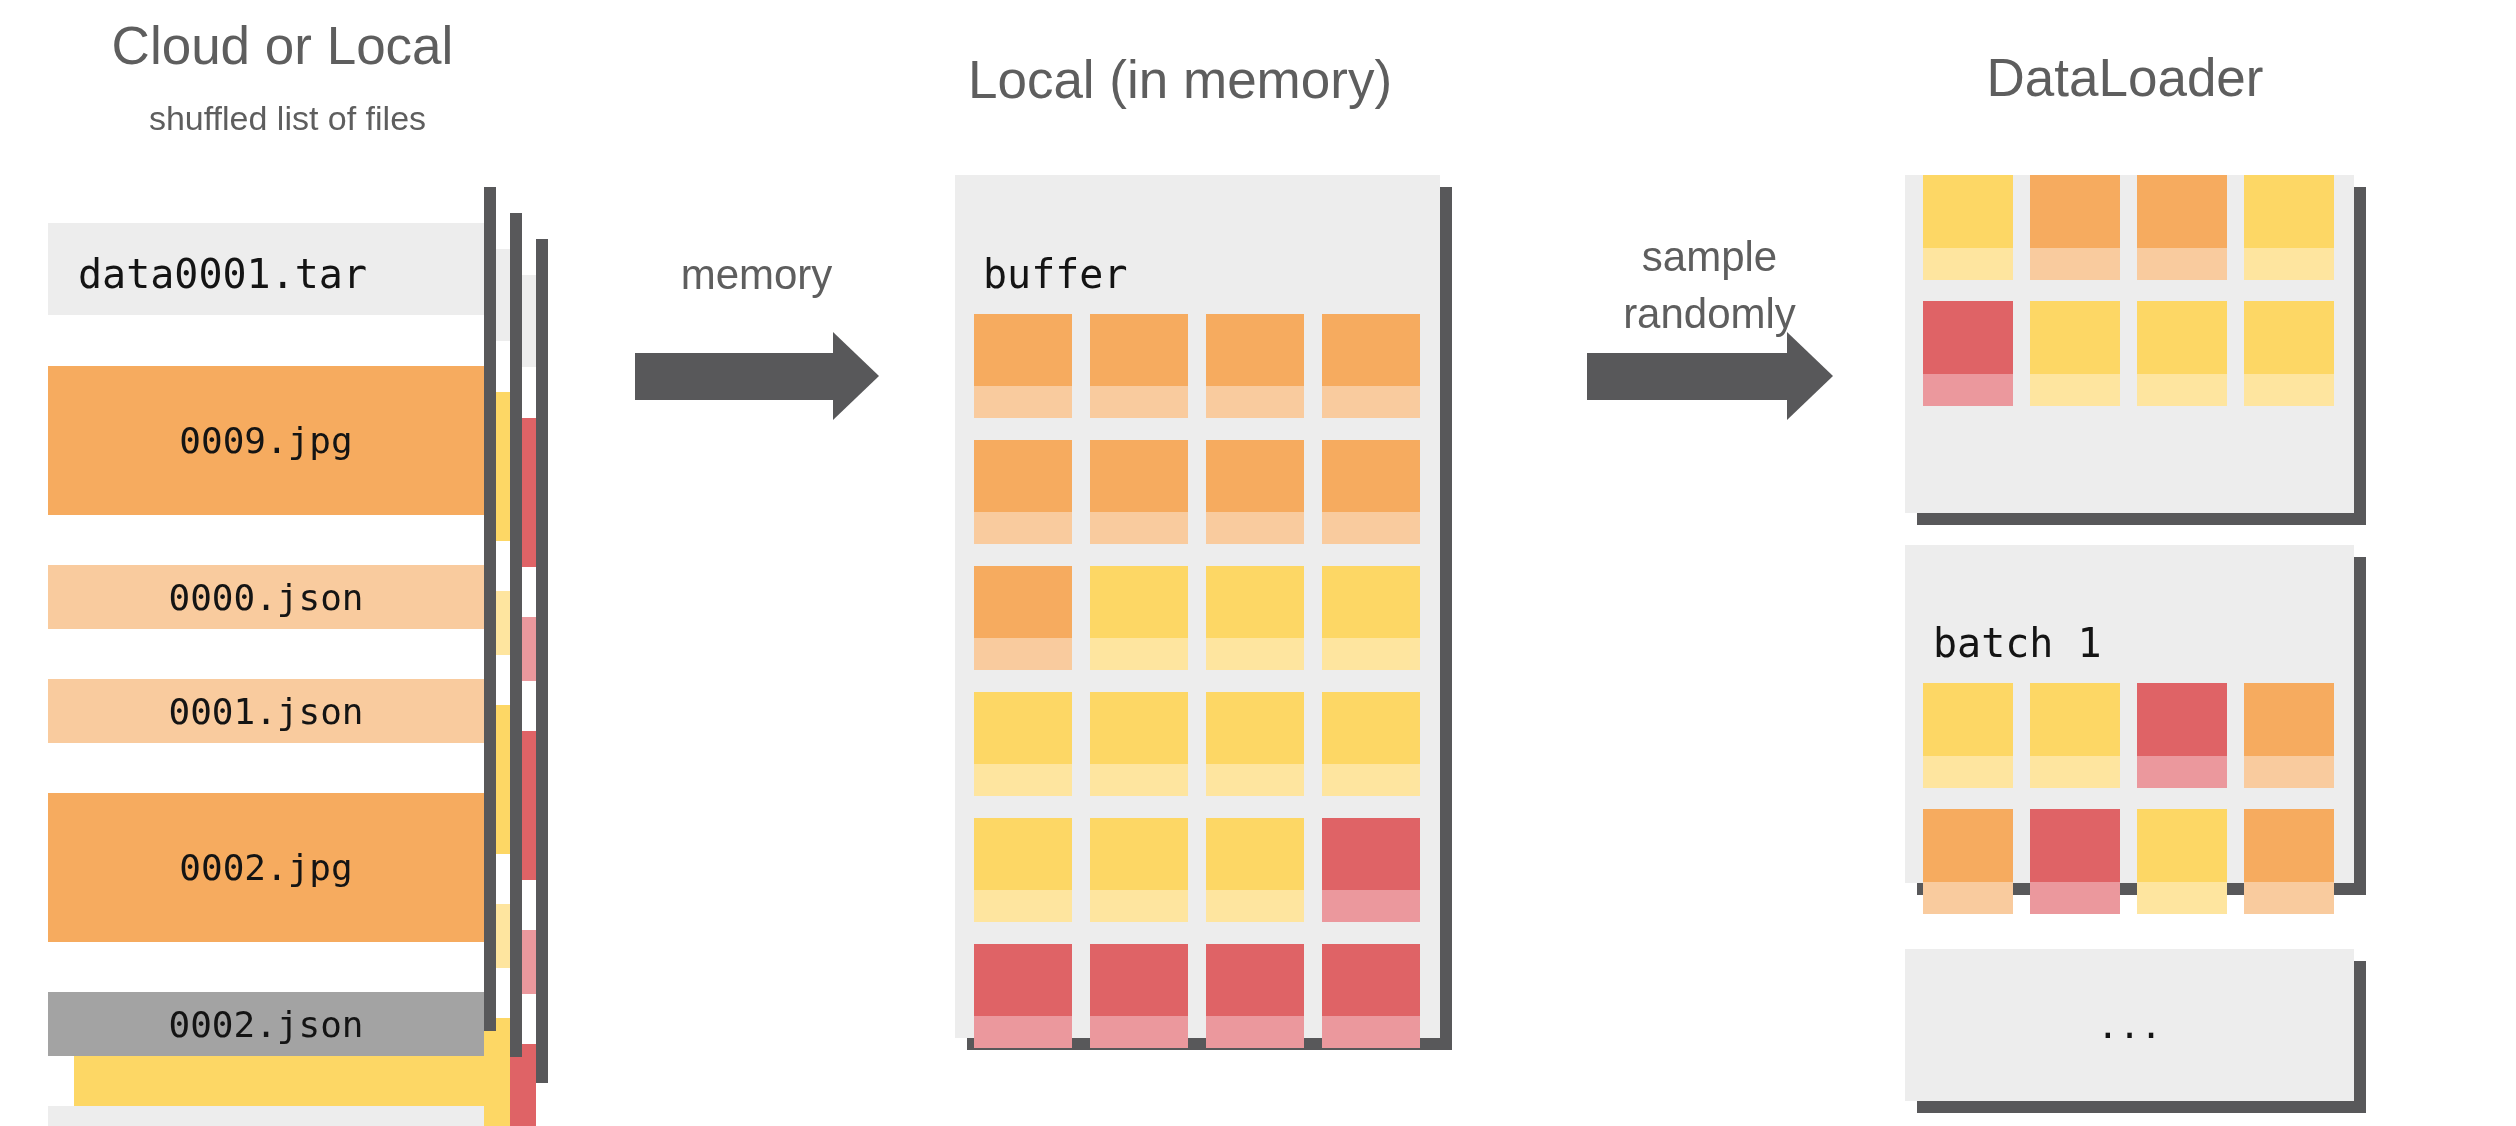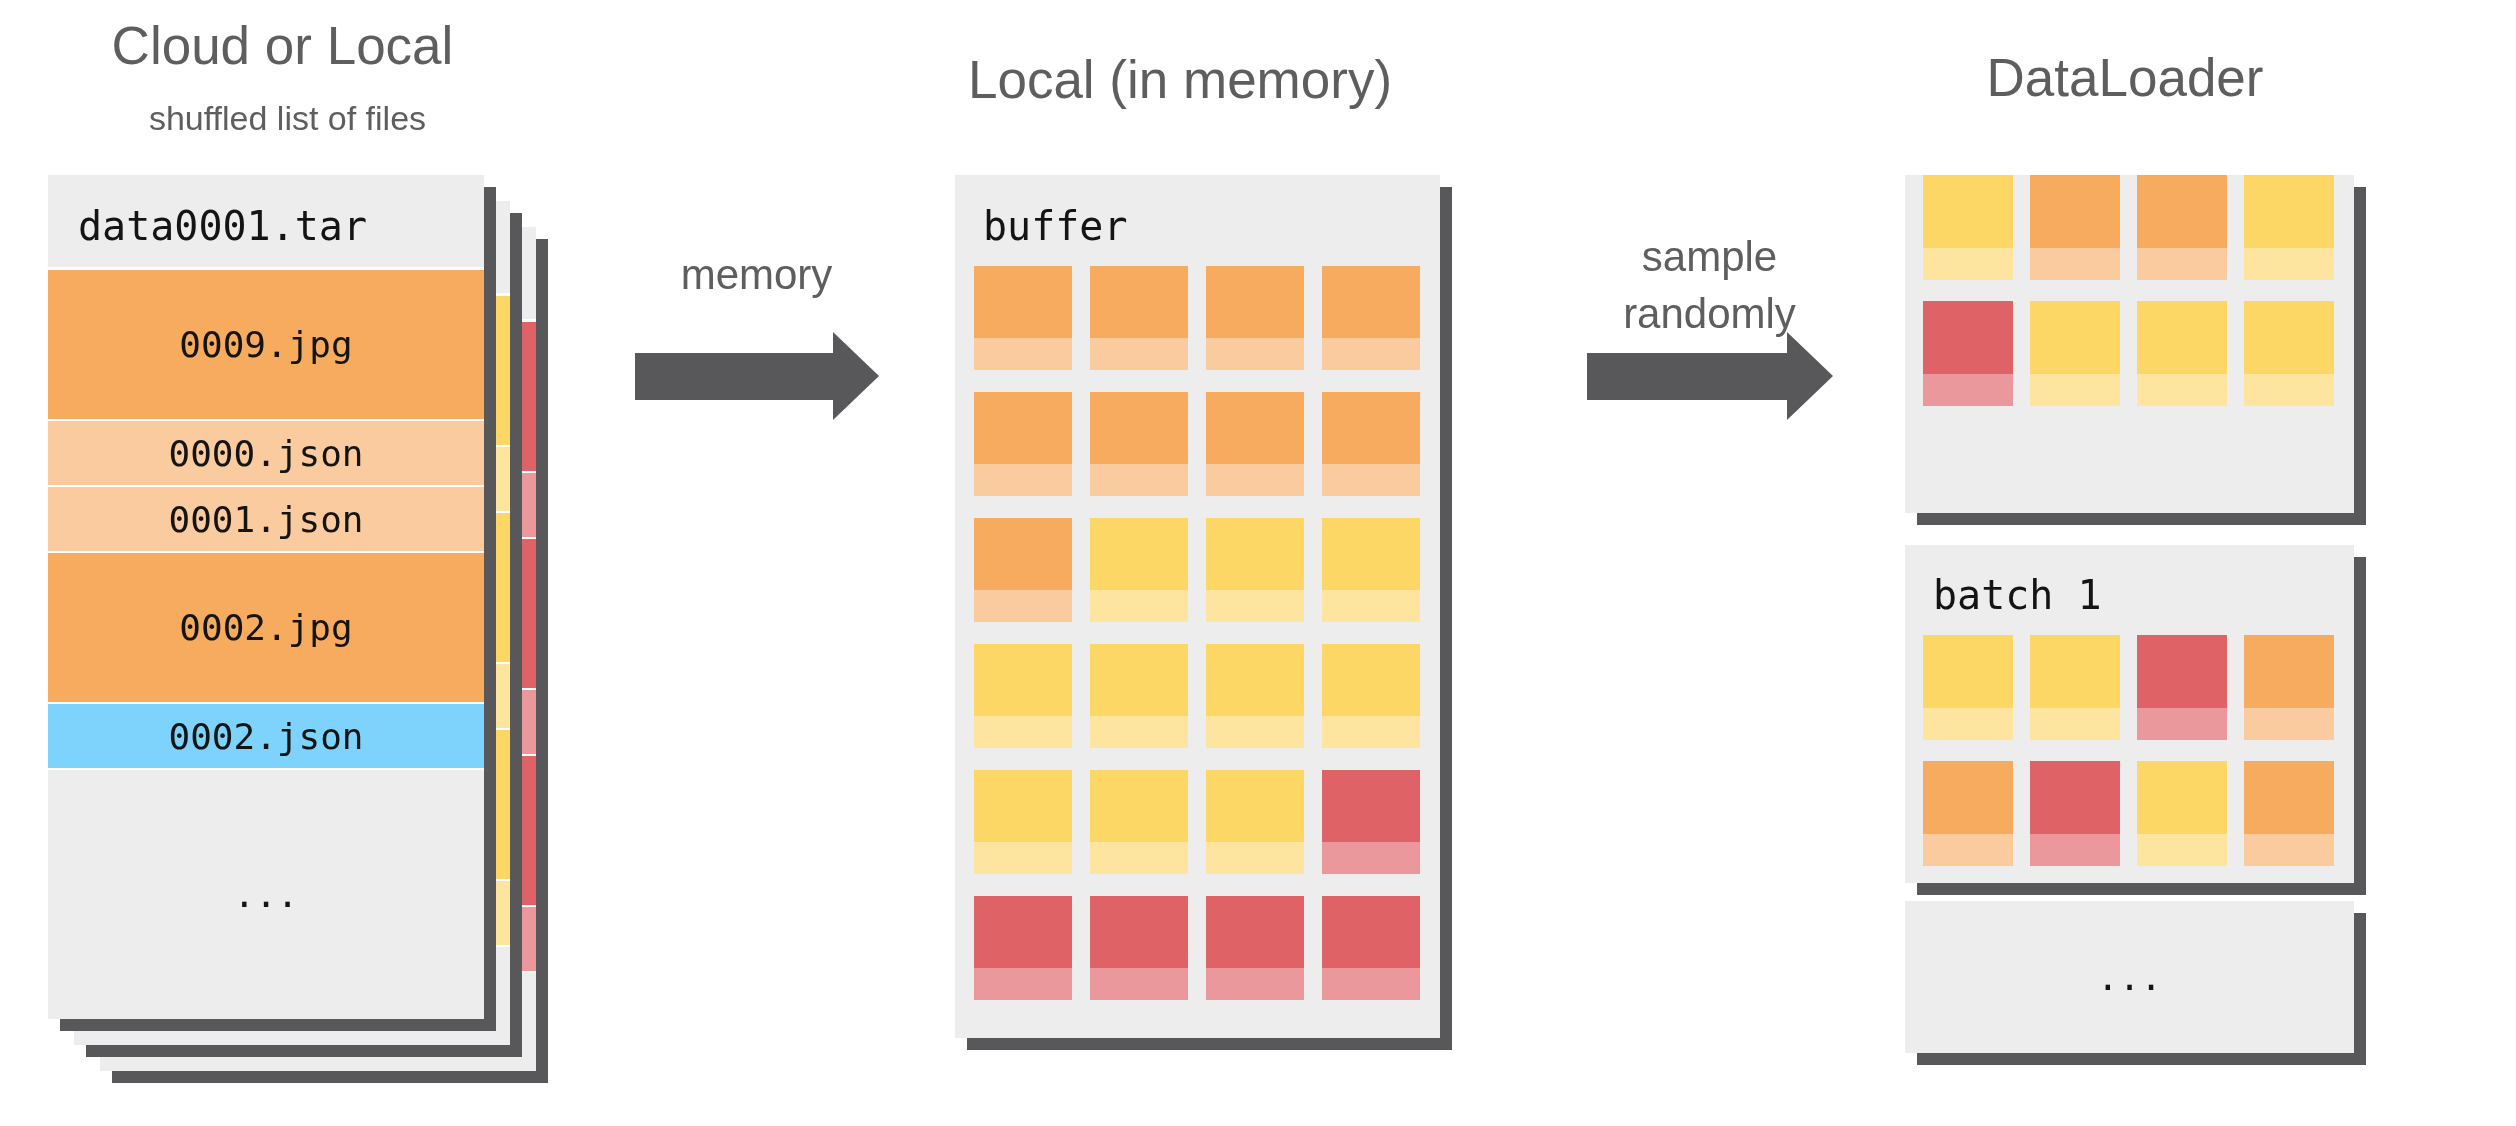--- a/index.html
+++ b/index.html
@@ -12,21 +12,21 @@
   body{background:#fff;font-family:"Liberation Sans",sans-serif;}
   .canvas{position:relative;width:2516px;height:1126px;background:#ffffff;overflow:hidden;}
 
   .h1{position:absolute;font-family:"Liberation Sans",sans-serif;color:var(--title);
       font-size:53px;line-height:1.2;text-align:center;}
   .h2{position:absolute;font-family:"Liberation Sans",sans-serif;color:var(--title);
       font-size:34px;line-height:1.2;text-align:center;}
   .arrow-label{position:absolute;font-family:"Liberation Sans",sans-serif;color:var(--title);
       font-size:42px;line-height:57px;text-align:center;}
 
-  .mono{font-family:"DejaVu Sans Mono","Liberation Mono",monospace;color:var(--mono-ink);}
+  .mono{font-family:"DejaVu Sans Mono","Liberation Mono",monospace;color:var(--mono-ink);margin-top:48px;}
 
   .card{position:absolute;background:var(--card-bg);box-shadow:12px 12px 0 0 var(--ink);}
 
   
   .shard-card{width:436px;height:844px;background:#ffffff;display:flex;flex-direction:column;}
   .shard-card .card-header{flex:0 0 92px;background:var(--card-bg);display:flex;align-items:center;
       padding:10px 0 0 30px;margin-bottom:3px;font-size:40px;}
   .file-row{display:flex;align-items:center;justify-content:center;margin-bottom:2px;font-size:36px;}
   .row-tall{flex:0 0 149px;}
   .row-short{flex:0 0 64px;}
@@ -86,21 +86,21 @@
         <div class="card-footer mono"></div>
       </div>
 
     <div class="card shard-card" style="left:48px;top:175px;">
       <div class="card-header mono">data0001.tar</div>
 
       <div class="file-row mono row-tall" style="background: rgb(246, 171, 95);">0009.jpg</div>
         <div class="file-row mono row-short" style="background: rgb(249, 203, 158);">0000.json</div>
         <div class="file-row mono row-short" style="background: rgb(249, 203, 158);">0001.json</div>
         <div class="file-row mono row-tall" style="background: rgb(246, 171, 95);">0002.jpg</div>
-        <div class="file-row mono row-short" style="background: #7dd3fc;">0002.json</div>
+        <div class="file-row mono row-short" style="background: #a3a3a3;">0002.json</div>
         <div class="card-footer mono">...</div>
     </div>
   </div>
 
   <div class="arrow-label" style="left:635px;top:246px;width:243px">memory</div>
   <div>
     <div class="arrow-shaft" style="left:635px;top:353px;width:198px;height:47px"></div>
     <div class="arrow-head" style="left:833px;top:332px"></div>
   </div>
 

